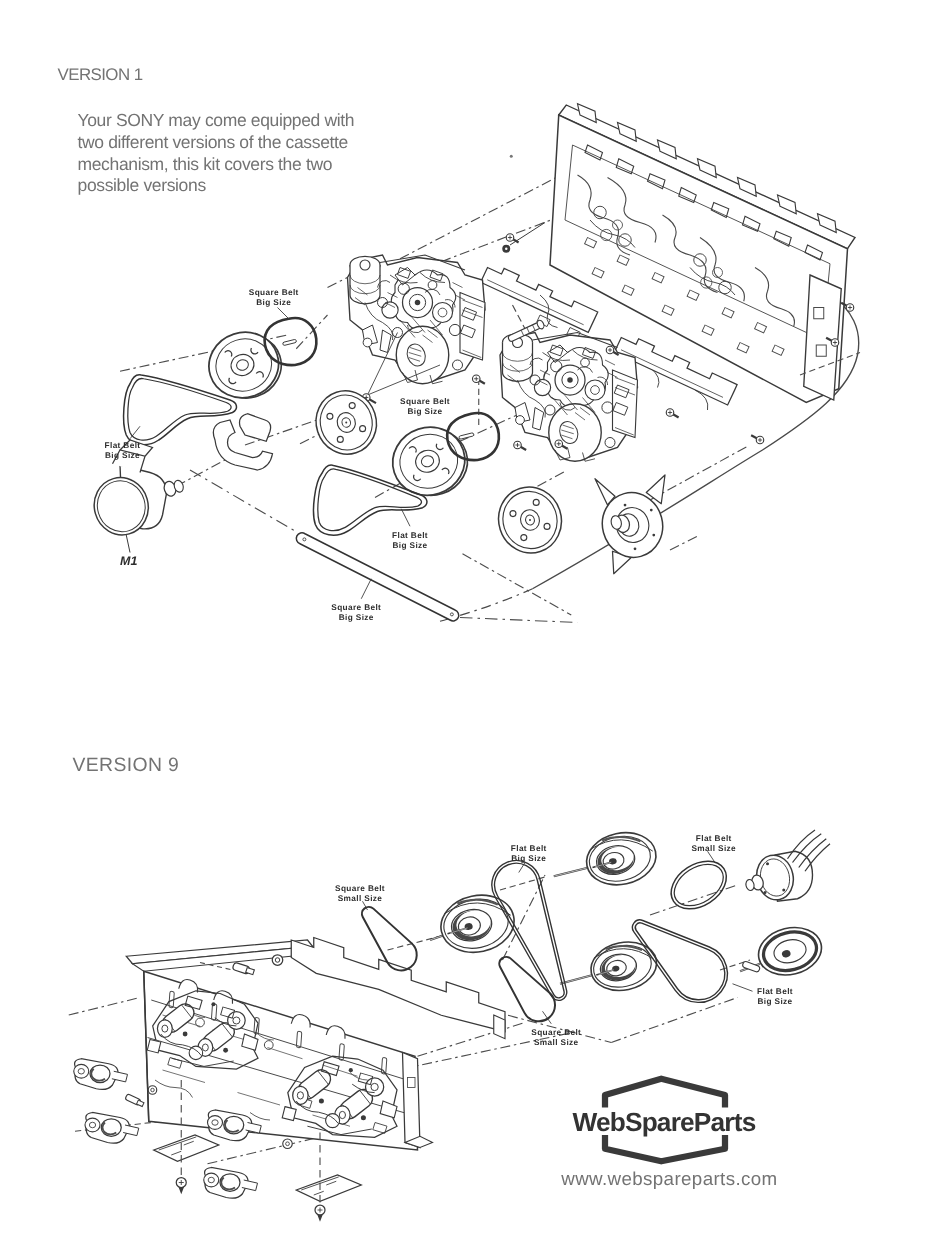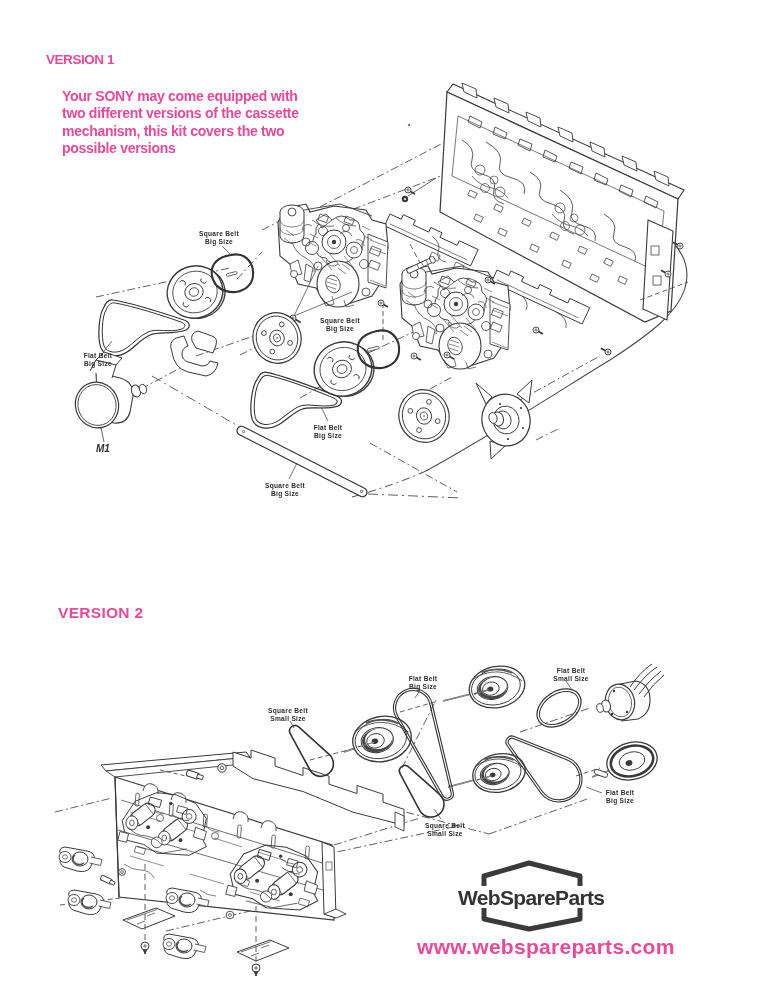--- a/index.html
+++ b/index.html
@@ -1,24 +1,24 @@
 <!DOCTYPE html>
 <html><head><meta charset="utf-8"><style>
 html,body{margin:0;padding:0;background:#ffffff;width:759px;height:996px;overflow:hidden}
 body{font-family:"Liberation Sans", sans-serif;position:relative}
-.t{position:absolute;color:#ec4899;font-weight:bold;white-space:pre}
+.t{position:absolute;color:#737373;font-weight:normal;white-space:pre}
 </style></head>
 <body>
 <div class="t" style="left:46px;top:51.5px;font-size:13.5px;letter-spacing:-0.45px">VERSION 1</div>
 <div class="t" style="left:62px;top:88px;font-size:14px;line-height:17.4px;letter-spacing:-0.28px">Your SONY may come equipped with
 two different versions of the cassette
 mechanism, this kit covers the two
 possible versions</div>
-<div class="t" style="left:58px;top:604px;font-size:15.5px;letter-spacing:0.3px">VERSION 2</div>
-<div class="t" style="left:417px;top:935px;font-size:21px;letter-spacing:0.3px">www.webspareparts.com</div>
+<div class="t" style="left:58px;top:604px;font-size:15.5px;letter-spacing:0.3px">VERSION 9</div>
+<div class="t" style="left:449px;top:935px;font-size:15px;letter-spacing:0.3px">www.webspareparts.com</div>
 <div style="position:absolute;left:0;top:0"><svg width="759" height="996" viewBox="0 0 759 996" xmlns="http://www.w3.org/2000/svg">
       <g id="d1">
         <line x1="320" y1="207" x2="468" y2="130" stroke="#4d4d4d" stroke-width="0.9" stroke-dasharray="8 3 2 3"></line>
         <line x1="338" y1="215" x2="446" y2="174" stroke="#4d4d4d" stroke-width="0.9" stroke-dasharray="8 3 2 3"></line>
         <line x1="408" y1="196" x2="436" y2="178" stroke="#3a3a3a" stroke-width="0.8"></line>
         <g>
           <circle cx="405" cy="199" r="3.2" fill="#3a3a3a"></circle>
           <circle cx="405" cy="199" r="1" fill="white"></circle>
         </g>
         <rect x="444" y="150" width="7" height="10" fill="none" stroke="#4a4a4a" stroke-width="0.8"></rect>

